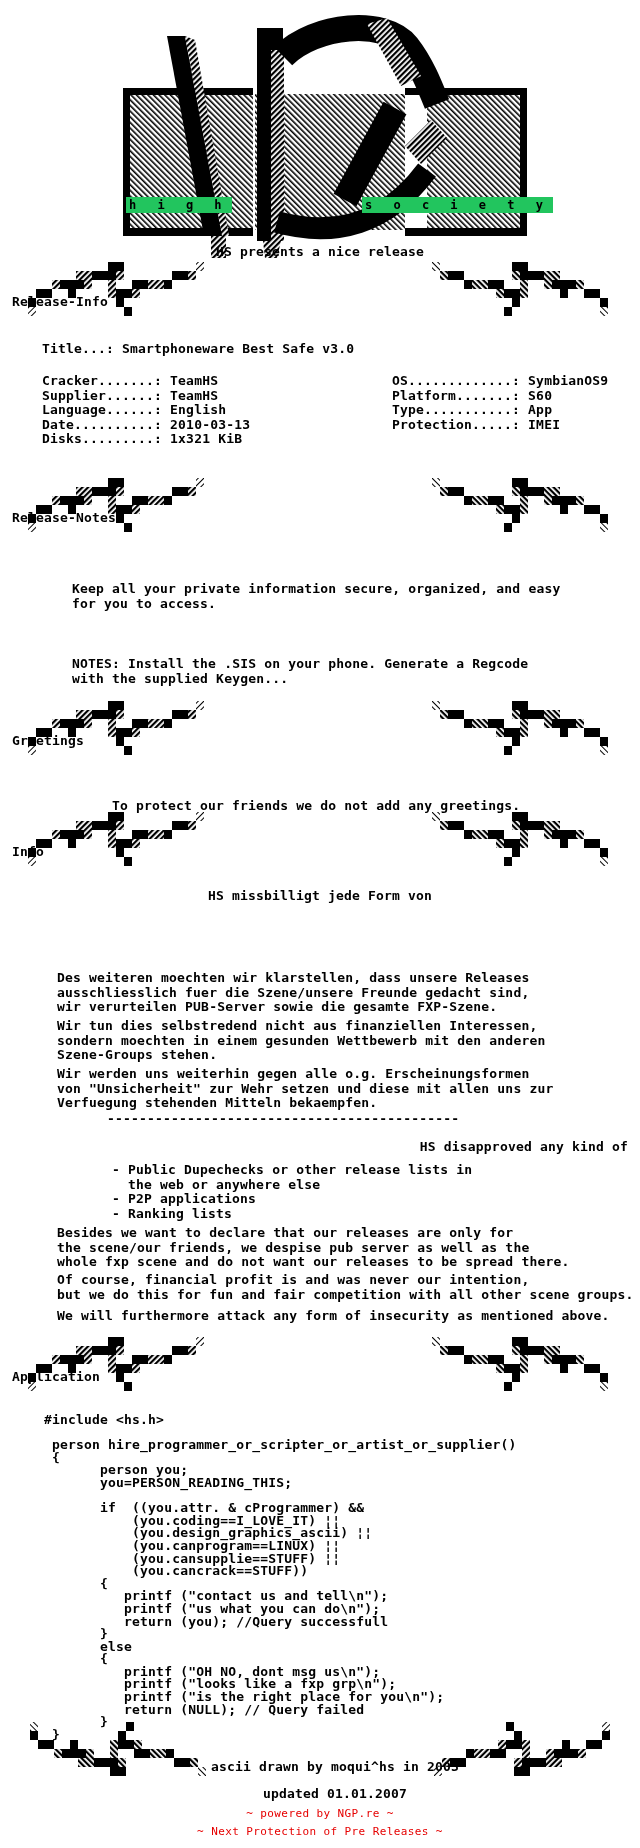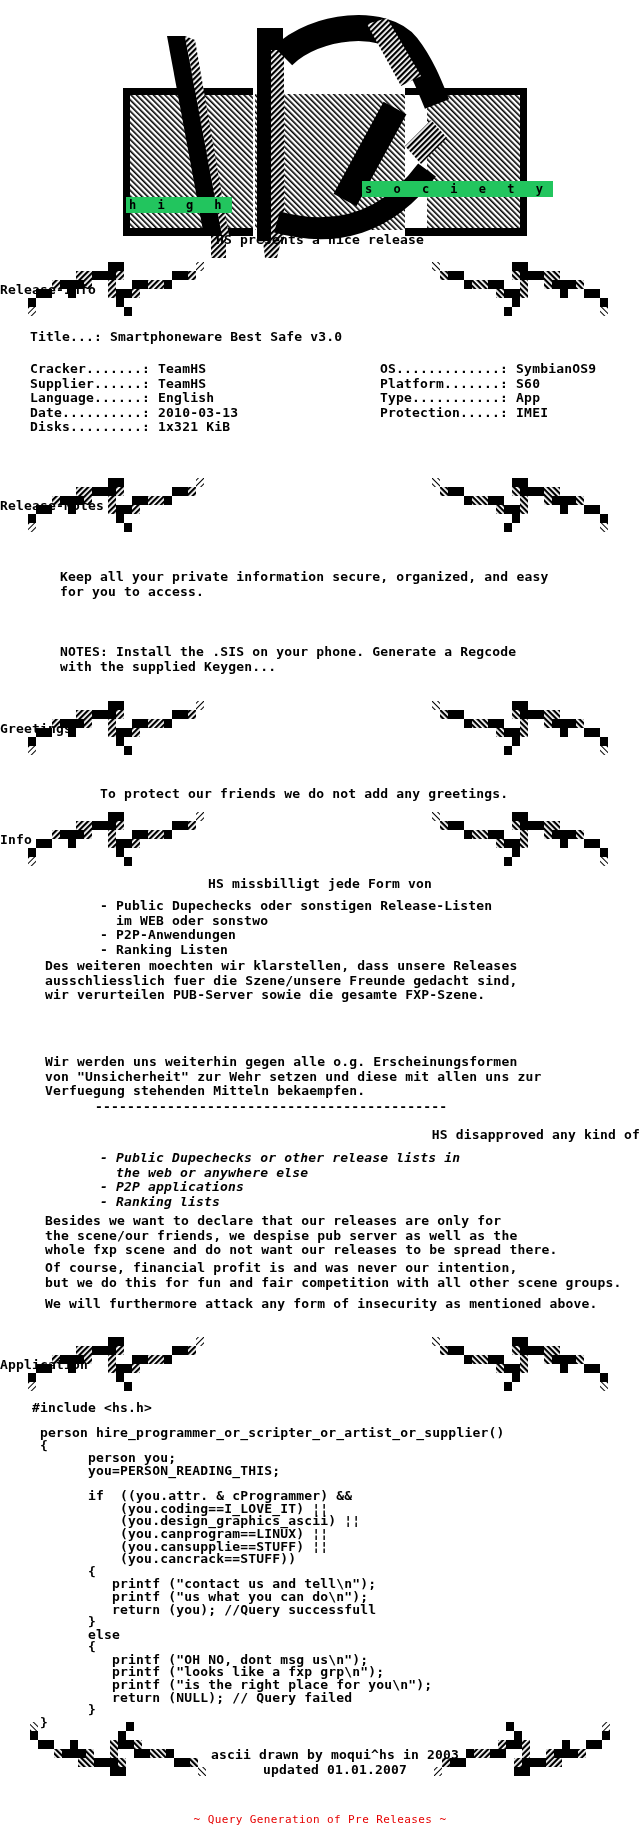--- a/index.html
+++ b/index.html
@@ -2,21 +2,21 @@
 <html><head>
 <meta charset="utf-8">
 <style>
   html,body{margin:0;padding:0;background:#888;}
   #page{
     position:relative;width:640px;height:1848px;margin:0 auto;
     background:#ffffff;color:#000000;overflow:hidden;
     font-family:"DejaVu Sans Mono","Liberation Mono",monospace;
   }
   .t{
-    position:absolute;margin:0;
+    position:absolute;margin:12px;
     font:bold 13px/14.5px "DejaVu Sans Mono","Liberation Mono",monospace;
     letter-spacing:0.18px;white-space:pre;color:#000;
   }
   .center{left:0;right:0;text-align:center;}
   .divider{position:absolute;left:0;right:0;height:56px;}
   .divider .wave{position:absolute;top:0;}
   .divider .wave.lw{left:28px;}
   .divider .wave.rw{left:424px;}
   .divider .dtitle{position:absolute;left:0;right:0;top:21px;text-align:left;}
   .code{font:bold 13px/12.6px "DejaVu Sans Mono","Liberation Mono",monospace;letter-spacing:0.18px;}
@@ -76,21 +76,21 @@
     <polygon points="158,233 176,233 172,250 160,250" fill="url(#hatchD)"></polygon>
 
     <path d="M178,48 C210,16 280,10 302,38 C316,56 324,76 332,96" fill="none" stroke="#000" stroke-width="26"></path>
     <polygon points="262,16 282,10 316,68 296,78" fill="url(#hatchD)"></polygon>
 
     <path d="M290,100 L240,192" fill="none" stroke="#000" stroke-width="26"></path>
     <path d="M172,214 C230,230 282,216 322,162" fill="none" stroke="#000" stroke-width="22"></path>
     <polygon points="300,138 326,112 342,130 316,156" fill="url(#hatchD)"></polygon>
   </svg>
   <span class="caption" style="left:126px;top:197px;">h i g h</span>
-  <span class="caption" style="left:362px;top:181px;">s o c i e t y</span>
+  <span class="caption" style="left:362px;top:197px;">s o c i e t y</span>
 
   <pre class="t center" style="top:233px;">HS presents a nice release</pre>
 
   <div class="divider" style="top:262px;">
     <svg class="wave lw" width="184" height="54" viewBox="0 0 184 54">
         <g transform="translate(0,0) scale(1,1)">
           <rect x="80" y="0" width="8" height="9" fill="#000"></rect>
           <rect x="88" y="0" width="8" height="9" fill="#000"></rect>
           <rect x="168" y="0" width="8" height="9" fill="url(#hatchL)"></rect>
           <rect x="48" y="9" width="8" height="9" fill="url(#hatchD)"></rect>
@@ -421,35 +421,34 @@
           <rect x="104" y="27" width="8" height="9" fill="url(#hatchD)"></rect>
           <rect x="0" y="36" width="8" height="9" fill="#000"></rect>
           <rect x="88" y="36" width="8" height="9" fill="#000"></rect>
           <rect x="0" y="45" width="8" height="9" fill="url(#hatchL)"></rect>
           <rect x="96" y="45" width="8" height="9" fill="#000"></rect>
         </g>
       </svg>
   </div>
 
   <pre class="t center" style="top:877px;">HS missbilligt jede Form von</pre>
-  <pre class="t" style="left:100px;top:899px;">- Public Dupechecks oder sonstigen Release-Listen
-  im WEB oder sonstwo
-- P2P-Anwendungen
-- Ranking Listen</pre>
   <pre class="t" style="left:45px;top:959px;">Des weiteren moechten wir klarstellen, dass unsere Releases
 ausschliesslich fuer die Szene/unsere Freunde gedacht sind,
 wir verurteilen PUB-Server sowie die gesamte FXP-Szene.</pre>
+  <pre class="t" style="left:45px;top:1007px;">Wir tun dies selbstredend nicht aus finanziellen Interessen,
+sondern moechten in einem gesunden Wettbewerb mit den anderen
+Szene-Groups stehen.</pre>
   <pre class="t" style="left:45px;top:1055px;">Wir werden uns weiterhin gegen alle o.g. Erscheinungsformen
 von "Unsicherheit" zur Wehr setzen und diese mit allen uns zur
 Verfuegung stehenden Mitteln bekaempfen.</pre>
 
   <pre class="t" style="left:95px;top:1100px;">--------------------------------------------</pre>
 
   <pre class="t center" style="top:1128px;text-align:right;">HS disapproved any kind of</pre>
-  <pre class="t" style="left:100px;top:1151px;font-style:italic;">- Public Dupechecks or other release lists in
+  <pre class="t" style="left:100px;top:1151px;">- Public Dupechecks or other release lists in
   the web or anywhere else
 - P2P applications
 - Ranking lists</pre>
   <pre class="t" style="left:45px;top:1214px;">Besides we want to declare that our releases are only for
 the scene/our friends, we despise pub server as well as the
 whole fxp scene and do not want our releases to be spread there.</pre>
   <pre class="t" style="left:45px;top:1261px;">Of course, financial profit is and was never our intention,
 but we do this for fun and fair competition with all other scene groups.</pre>
   <pre class="t" style="left:45px;top:1297px;">We will furthermore attack any form of insecurity as mentioned above.</pre>
 
@@ -635,15 +634,16 @@
         <rect x="0" y="45" width="8" height="9" fill="url(#hatchL)"></rect>
         <rect x="96" y="45" width="8" height="9" fill="#000"></rect>
       </g>
     </svg>
 
   <div class="credits" style="top:1748px;">
     <pre class="t" style="position:static;">ascii drawn by moqui^hs in 2003</pre>
     <pre class="t" style="position:static;">updated 01.01.2007</pre>
   </div>
 
-  <pre class="t powered center" style="top: 1811px; color: rgb(230, 0, 0);">~ Query Generation of Pre Releases ~</pre>
+  <pre class="t powered center" style="top: 1793px; color: rgb(230, 0, 0);">~ powered by NGP.re ~</pre>
+  <pre class="t powered center" style="top: 1811px; color: rgb(230, 0, 0);">~ Next Protection of Pre Releases ~</pre>
 
 </div>
 
 </body></html>

